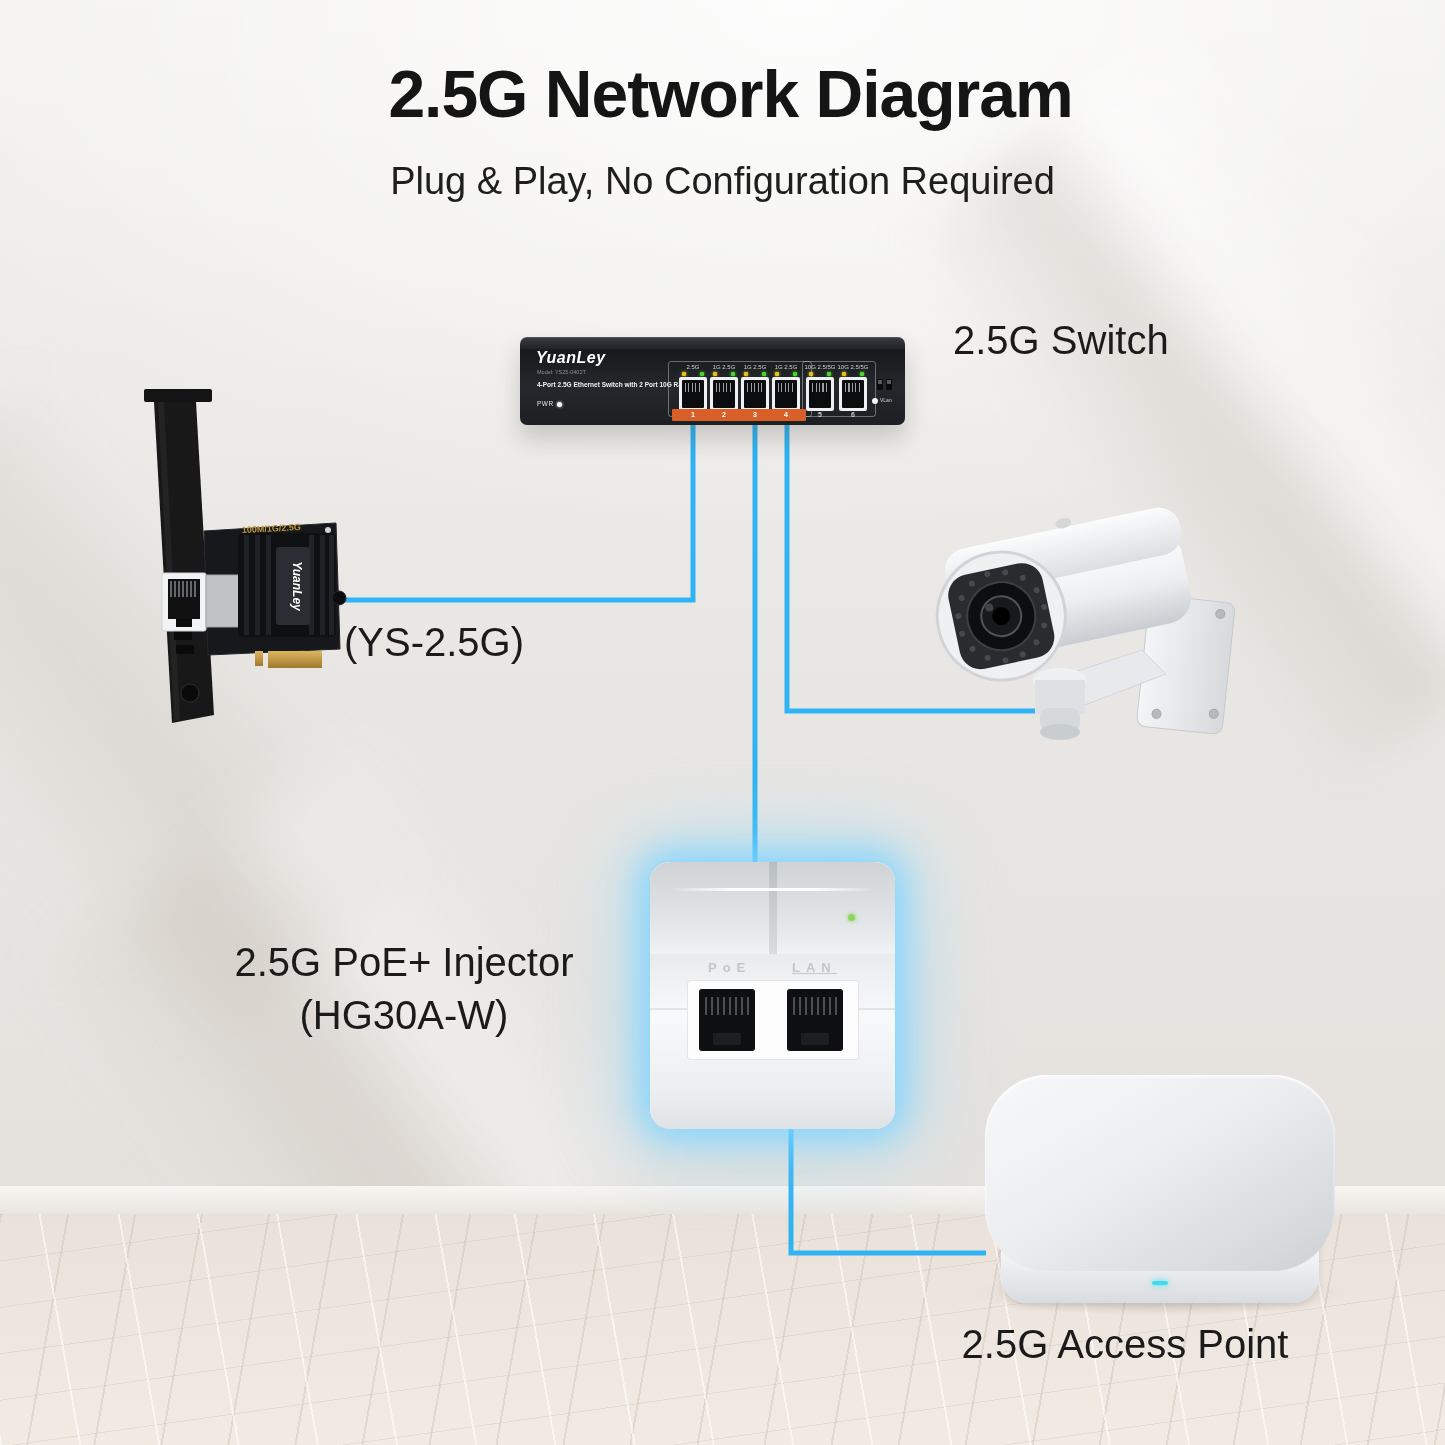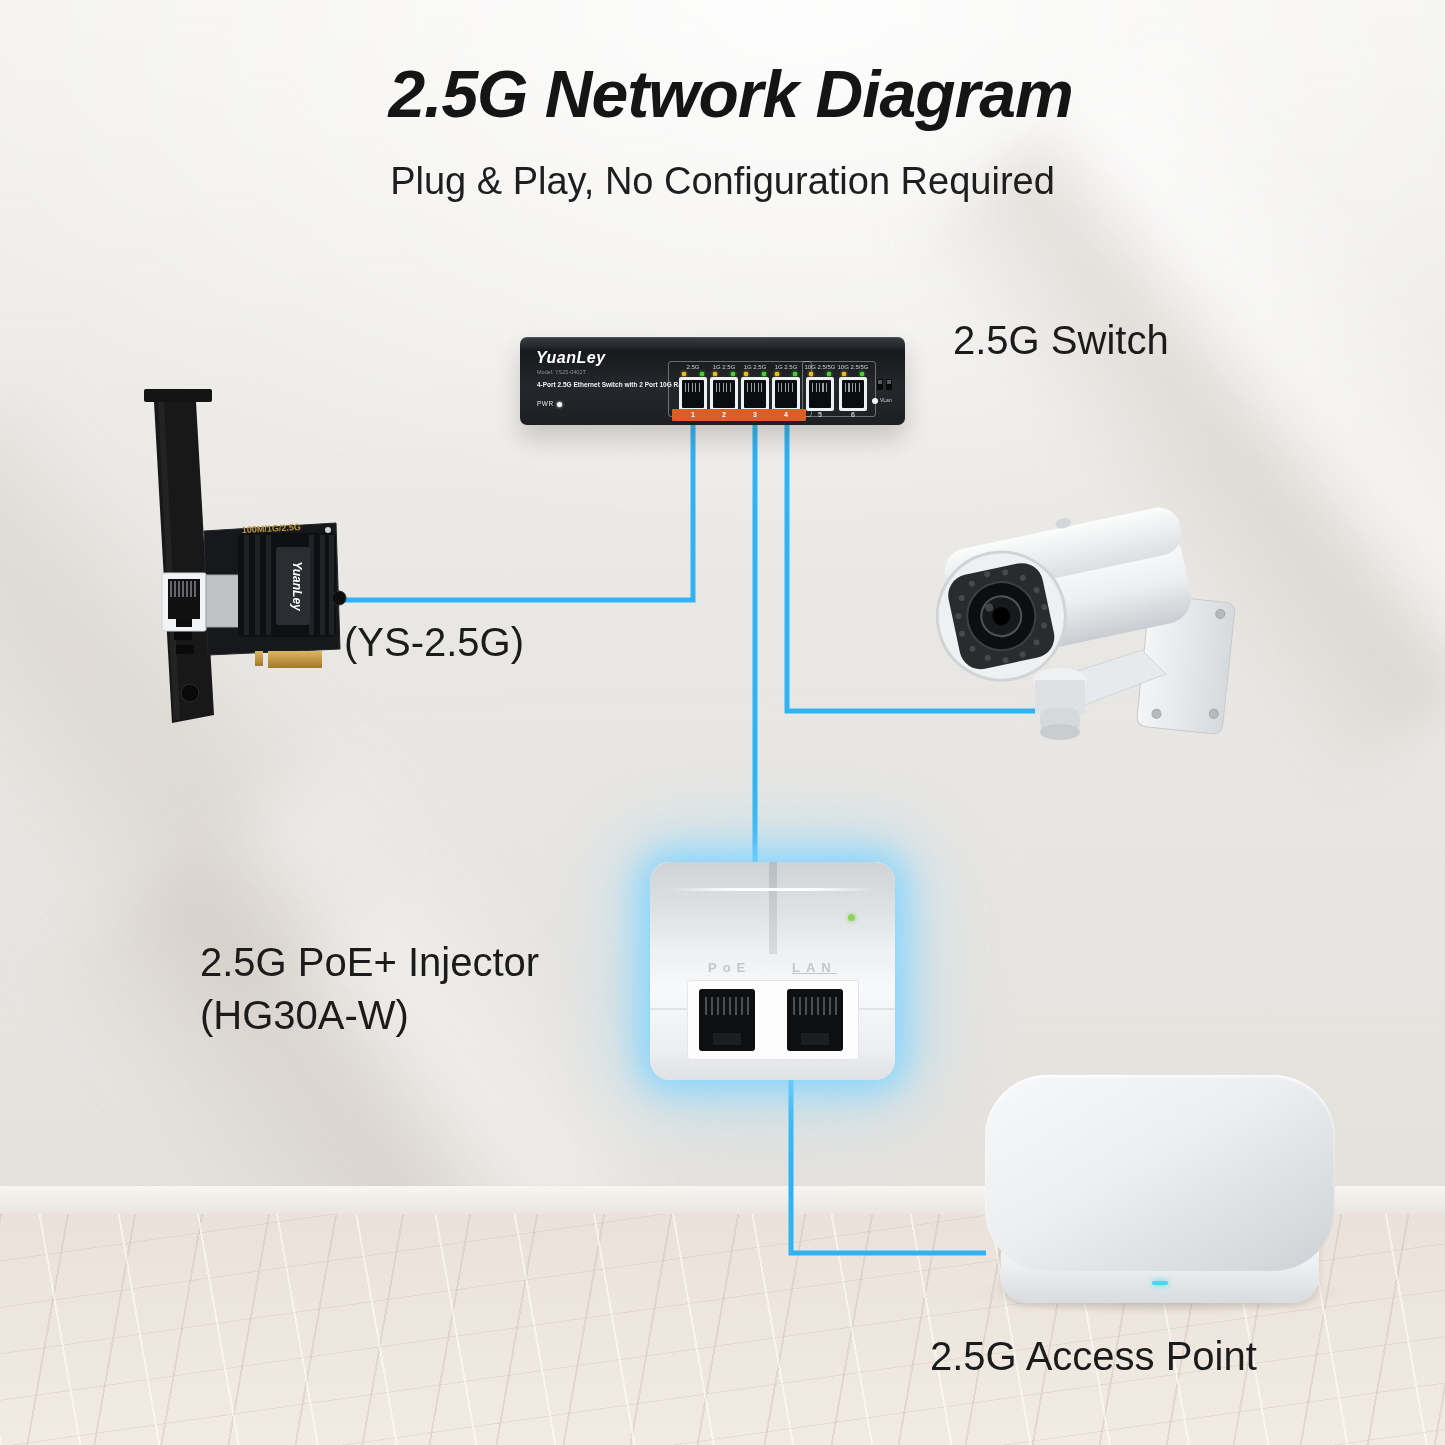--- a/index.html
+++ b/index.html
@@ -20,30 +20,30 @@
   .baseboard{position:absolute;left:0;right:0;top:1186px;height:28px;z-index:1;
       background:linear-gradient(#f8f5f2,#e9e5e0);box-shadow:0 2px 4px rgba(90,80,70,.12);}
   .floor{position:absolute;left:0;right:0;top:1214px;bottom:0;z-index:1;background-color:#ece5de;
       background-image:
         repeating-linear-gradient(80deg,rgba(255,255,255,.55) 0 2px,rgba(255,255,255,0) 2px 78px),
         repeating-linear-gradient(100deg,rgba(186,172,158,.28) 0 2px,rgba(0,0,0,0) 2px 66px),
         repeating-linear-gradient(172deg,rgba(186,172,158,.22) 0 1px,rgba(0,0,0,0) 1px 46px),
         linear-gradient(180deg,#eae2da,#f1ebe4);}
   
   .title{position:absolute;left:16px;right:0;top:56px;text-align:center;z-index:4;
-         font-size:66px;font-weight:700;letter-spacing:-1px;color:#151515;font-style:italic;}
+         font-size:66px;font-weight:700;letter-spacing:-1px;color:#151515;}
   .subtitle{position:absolute;left:0;right:0;top:160px;text-align:center;z-index:4;
          font-size:38px;font-weight:400;color:#1e1e1e;}
   
   .dev-label{position:absolute;z-index:4;font-size:40px;line-height:1.32;color:#1b1b1b;}
   .lbl-switch{left:953px;top:314px;}
   .lbl-card{left:344px;top:616px;}
   .lbl-camera{left:1005px;top:740px;width:220px;text-align:center;}
-  .lbl-injector{left:200px;top:936px;width:420px;text-align:left;}
-  .lbl-ap{left:930px;top:1318px;width:390px;margin-top:12px;}
+  .lbl-injector{left:194px;top:936px;width:420px;text-align:center;}
+  .lbl-ap{left:930px;top:1318px;width:390px;text-align:center;}
   
   .cables{position:absolute;left:0;top:0;z-index:2;}
   
   .switch{position:absolute;left:520px;top:337px;width:385px;height:88px;z-index:3;border-radius:7px;
       background:linear-gradient(180deg,#3a3e42 0%,#202327 13%,#17191c 15%,#24272b 55%,#1d2023 100%);
       box-shadow:0 14px 24px rgba(60,55,50,.22), inset 0 1px 0 rgba(255,255,255,.12);}
   .sw-brand{position:absolute;left:16px;top:12px;font-size:16px;font-weight:700;font-style:italic;color:#fff;letter-spacing:.5px;}
   .sw-model{position:absolute;left:17px;top:32px;font-size:5.5px;color:#8d9399;}
   .sw-desc{position:absolute;left:17px;top:44px;font-size:6.5px;font-weight:700;color:#eef0f2;white-space:nowrap;}
   .sw-pwr{position:absolute;left:17px;top:63px;font-size:6.5px;color:#dfe3e6;letter-spacing:.5px;}
@@ -67,21 +67,21 @@
         font-size:7px;font-weight:700;color:#fff;z-index:6;}
   .n1{left:159px}.n2{left:190px}.n3{left:221px}.n4{left:252px}
   .n5{left:286px;color:#c8ccd0}.n6{left:319px;color:#c8ccd0}
   .sw-dip{position:absolute;left:357px;top:42px;width:16px;height:12px;}
   .sw-dip i{position:absolute;top:0;width:6px;height:11px;background:#0a0a0b;border-radius:1px;}
   .sw-dip i::after{content:'';position:absolute;left:1px;right:1px;top:1px;height:4px;background:#565b60;}
   .sw-dip i:first-child{left:0}.sw-dip i:last-child{left:9px}
   .sw-vlan{position:absolute;left:352px;top:60px;font-size:5px;color:#cfd3d6;}
   .sw-vlan .dot{display:inline-block;width:6px;height:6px;border-radius:50%;background:#f2f4f5;margin-right:2px;vertical-align:middle;}
   
-  .injector{position:absolute;left:650px;top:862px;width:245px;height:218px;z-index:3;border-radius:20px;
+  .injector{position:absolute;left:650px;top:862px;width:245px;height:267px;z-index:3;border-radius:20px;
       background:linear-gradient(180deg,#d7dadd 0%,#eceeef 40%,#f8f9fa 58%,#eceef0 86%,#dfe2e4 100%);
       box-shadow:0 0 34px 10px rgba(122,210,255,.85),0 0 80px 28px rgba(150,222,255,.45),inset 0 1px 0 #fff;}
   .inj-top{position:absolute;left:0;right:0;top:0;height:92px;border-radius:20px 20px 0 0;overflow:hidden;
       background:linear-gradient(180deg,#cfd3d6 0%,#e4e7e9 70%,#f0f2f3 100%);}
   .inj-top::before{content:'';position:absolute;left:50%;top:0;width:8px;height:100%;transform:translateX(-50%);
       background:linear-gradient(180deg,#b9bec2,#d9dcdf);}
   .inj-top::after{content:'';position:absolute;left:8%;top:26px;width:84%;height:3px;border-radius:2px;
       background:linear-gradient(90deg,transparent,rgba(255,255,255,.95) 30%,rgba(255,255,255,.95) 70%,transparent);}
   .inj-led{position:absolute;right:40px;top:52px;width:7px;height:7px;border-radius:50%;
       background:#8fd45e;box-shadow:0 0 5px #8fd45e;}

